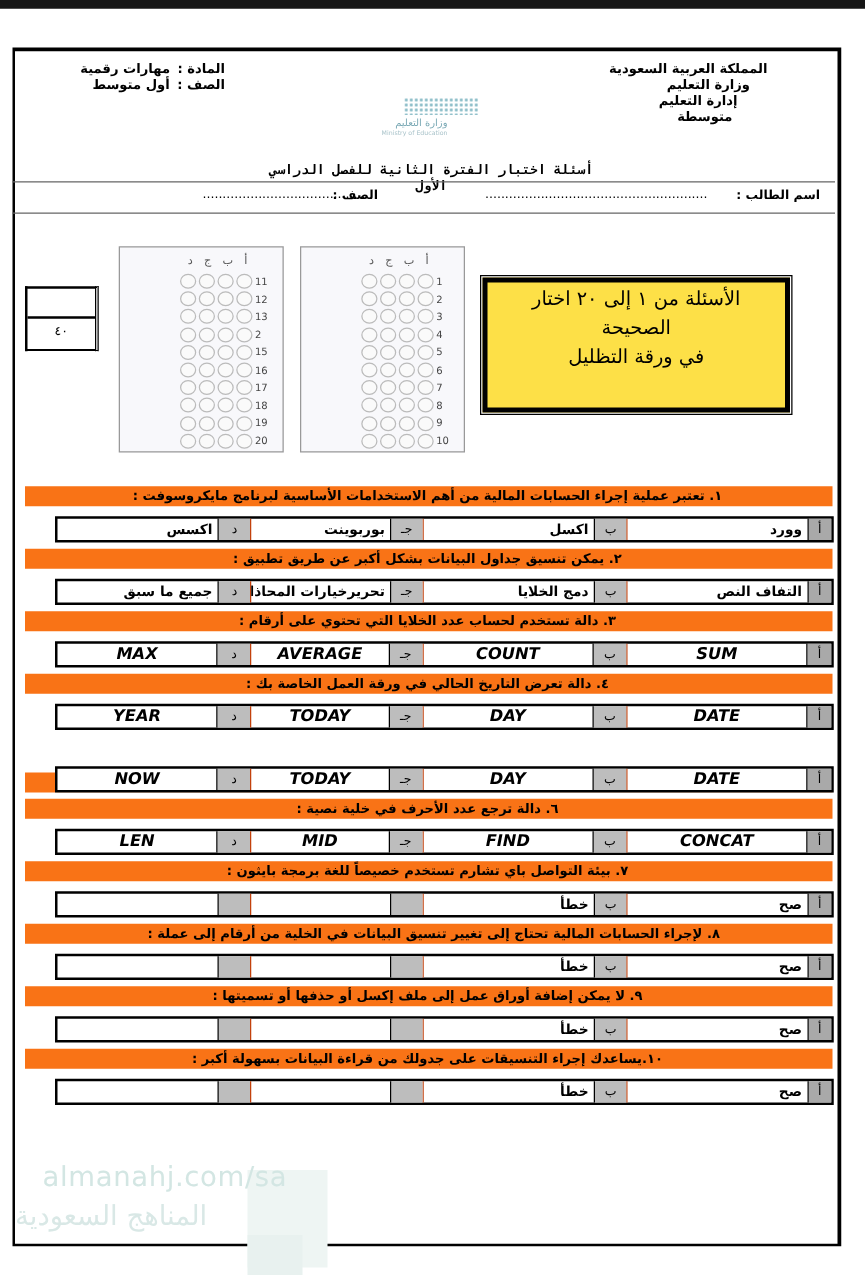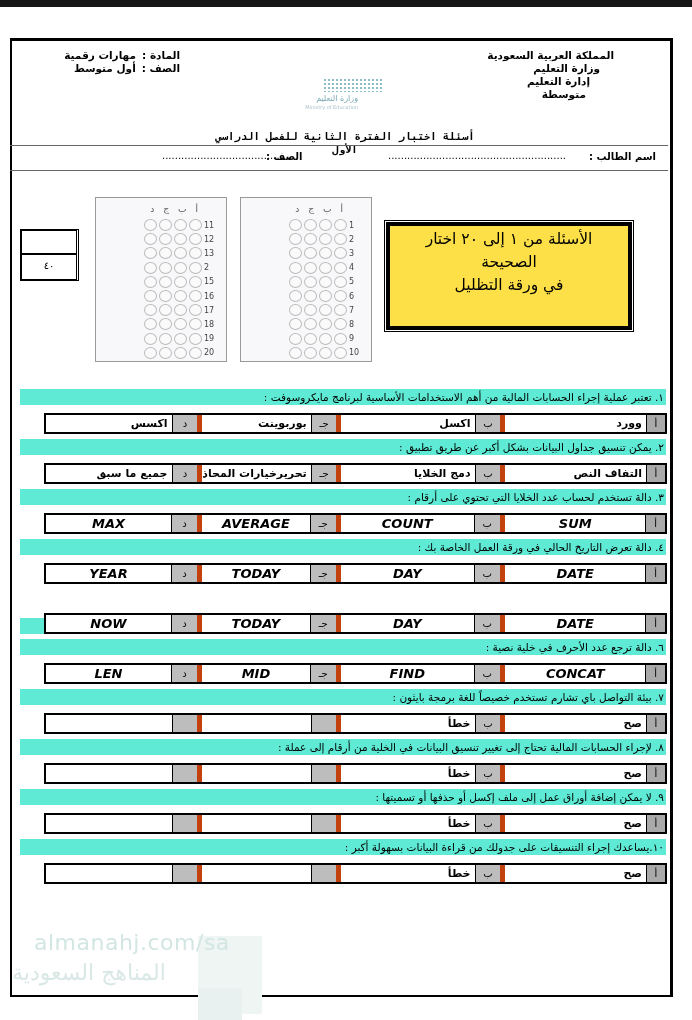--- a/index.html
+++ b/index.html
@@ -34,28 +34,28 @@
   .score .cell { height: 22px; font-size: 10px; text-align: center; line-height: 22px; }
   .score .cell:first-child { border-bottom: 2px solid #000; }
   .bubble-sheet { position: absolute; top: 197px; width: 130px; height: 163px; border: 1px solid #999; background: #f8f8fb; }
   .bubble-sheet .letters { position: absolute; top: 6px; font-size: 9px; color: #555; display: flex; direction: rtl; gap: 9px; }
   .bubble-sheet .brow { position: absolute; display: flex; direction: rtl; align-items: center; gap: 2px; height: 14px; }
   .bubble { width: 11px; height: 10px; border: 1px solid #bbb; border-radius: 50%; background: #fafafa; }
   .bnum { font-size: 8px; color: #444; width: 14px; text-align: left; margin-right: 2px; direction: ltr; }
   .instr { position: absolute; left: 386px; top: 222px; width: 246px; height: 108px;
     border: 4px solid #000; outline: 1px solid #000; outline-offset: 1px; background: #fde047;
     font-size: 15.5px; font-weight: normal; text-align: center; line-height: 23px; direction: rtl; padding-top: 2px; box-sizing: border-box; }
-  .q { position: absolute; left: 20px; width: 646px; height: 16px; background: #5eead4; font-size: 10.5px; font-weight: normal; line-height: 16px; direction: rtl; padding-right: 2px; box-sizing: border-box; white-space: nowrap; overflow: hidden; }
+  .q { position: absolute; left: 20px; width: 646px; height: 16px; background: #f97316; font-size: 10.5px; font-weight: bold; line-height: 16px; direction: rtl; padding-right: 2px; box-sizing: border-box; white-space: nowrap; overflow: hidden; text-align: center; }
   .ans { position: absolute; left: 44px; width: 623px; height: 21px; border: 2px solid #000; box-sizing: border-box; display: flex; direction: rtl; background: #fff; }
   .ans .lt { background: #bdbdbd; font-size: 10px; text-align: center; line-height: 17px; }
   .ans .lt:first-child { width: 19px; background: #a9a9a9; }
   .ans .lt:nth-child(3) { width: 26px; }
   .ans .lt:nth-child(5) { width: 26px; }
   .ans .lt:nth-child(7) { width: 26px; }
-  .ans .tx { font-size: 11px; font-weight: bold; line-height: 17px; padding-right: 4px; border-left: 5px solid #c2410c; border-right: 1px solid #000; white-space: nowrap; overflow: hidden; }
+  .ans .tx { font-size: 11px; font-weight: bold; line-height: 17px; padding-right: 4px; border-left: 1px solid #c2410c; border-right: 1px solid #000; white-space: nowrap; overflow: hidden; }
   .ans .tx.en { font-style: italic; font-size: 13px; text-align: center; direction: ltr; padding: 0; }
   .ans .tx:nth-child(2) { width: 144px; }
   .ans .tx:nth-child(4) { width: 136px; }
   .ans .tx:nth-child(6) { width: 110px; }
   .ans .tx:nth-child(8) { width: 128px; border-left: none; }
   .wm1 { position: absolute; left: 34px; top: 930px; font-size: 22px; color: #d3e6e3; letter-spacing: 0.5px; }
   .wm2 { position: absolute; left: 12px; top: 960px; font-size: 22px; color: #d9e8e6; font-family: "DejaVu Serif", serif; }
   .wm-box { position: absolute; left: 198px; top: 936px; width: 64px; height: 78px; background: #eef5f3; }
   .wm-box2 { position: absolute; left: 198px; top: 988px; width: 44px; height: 32px; background: #e8f1ef; }
 </style>

